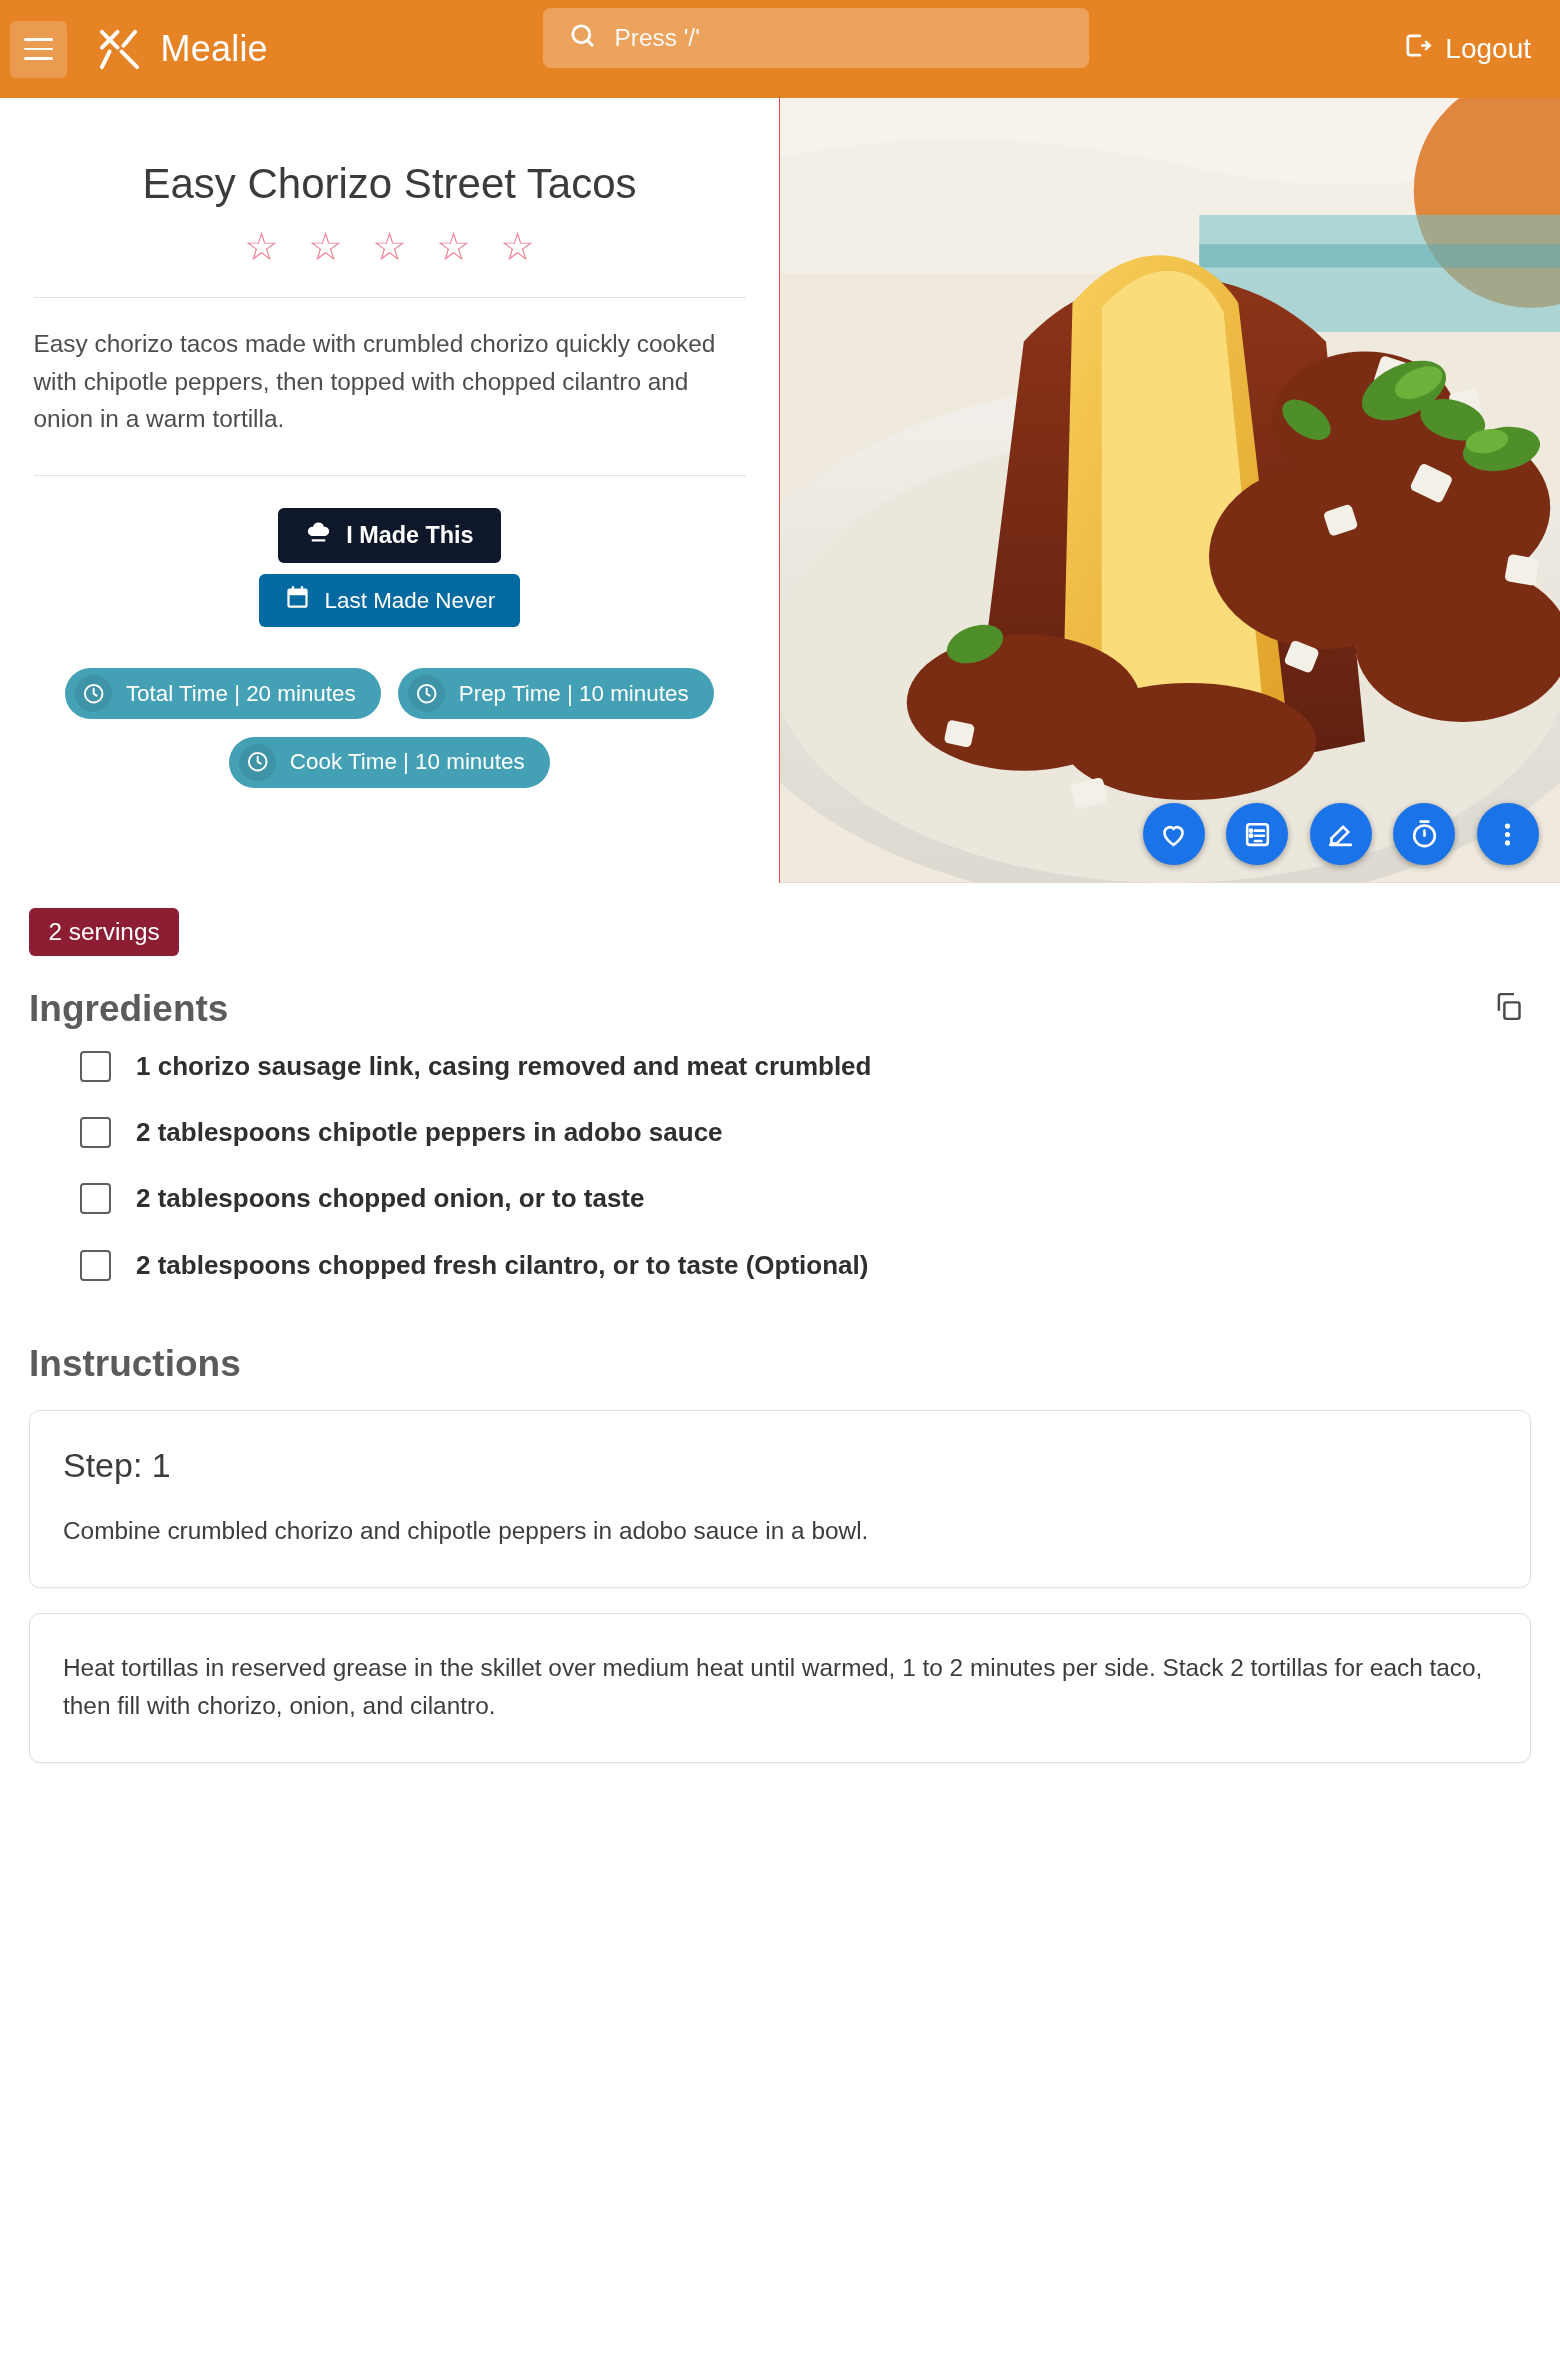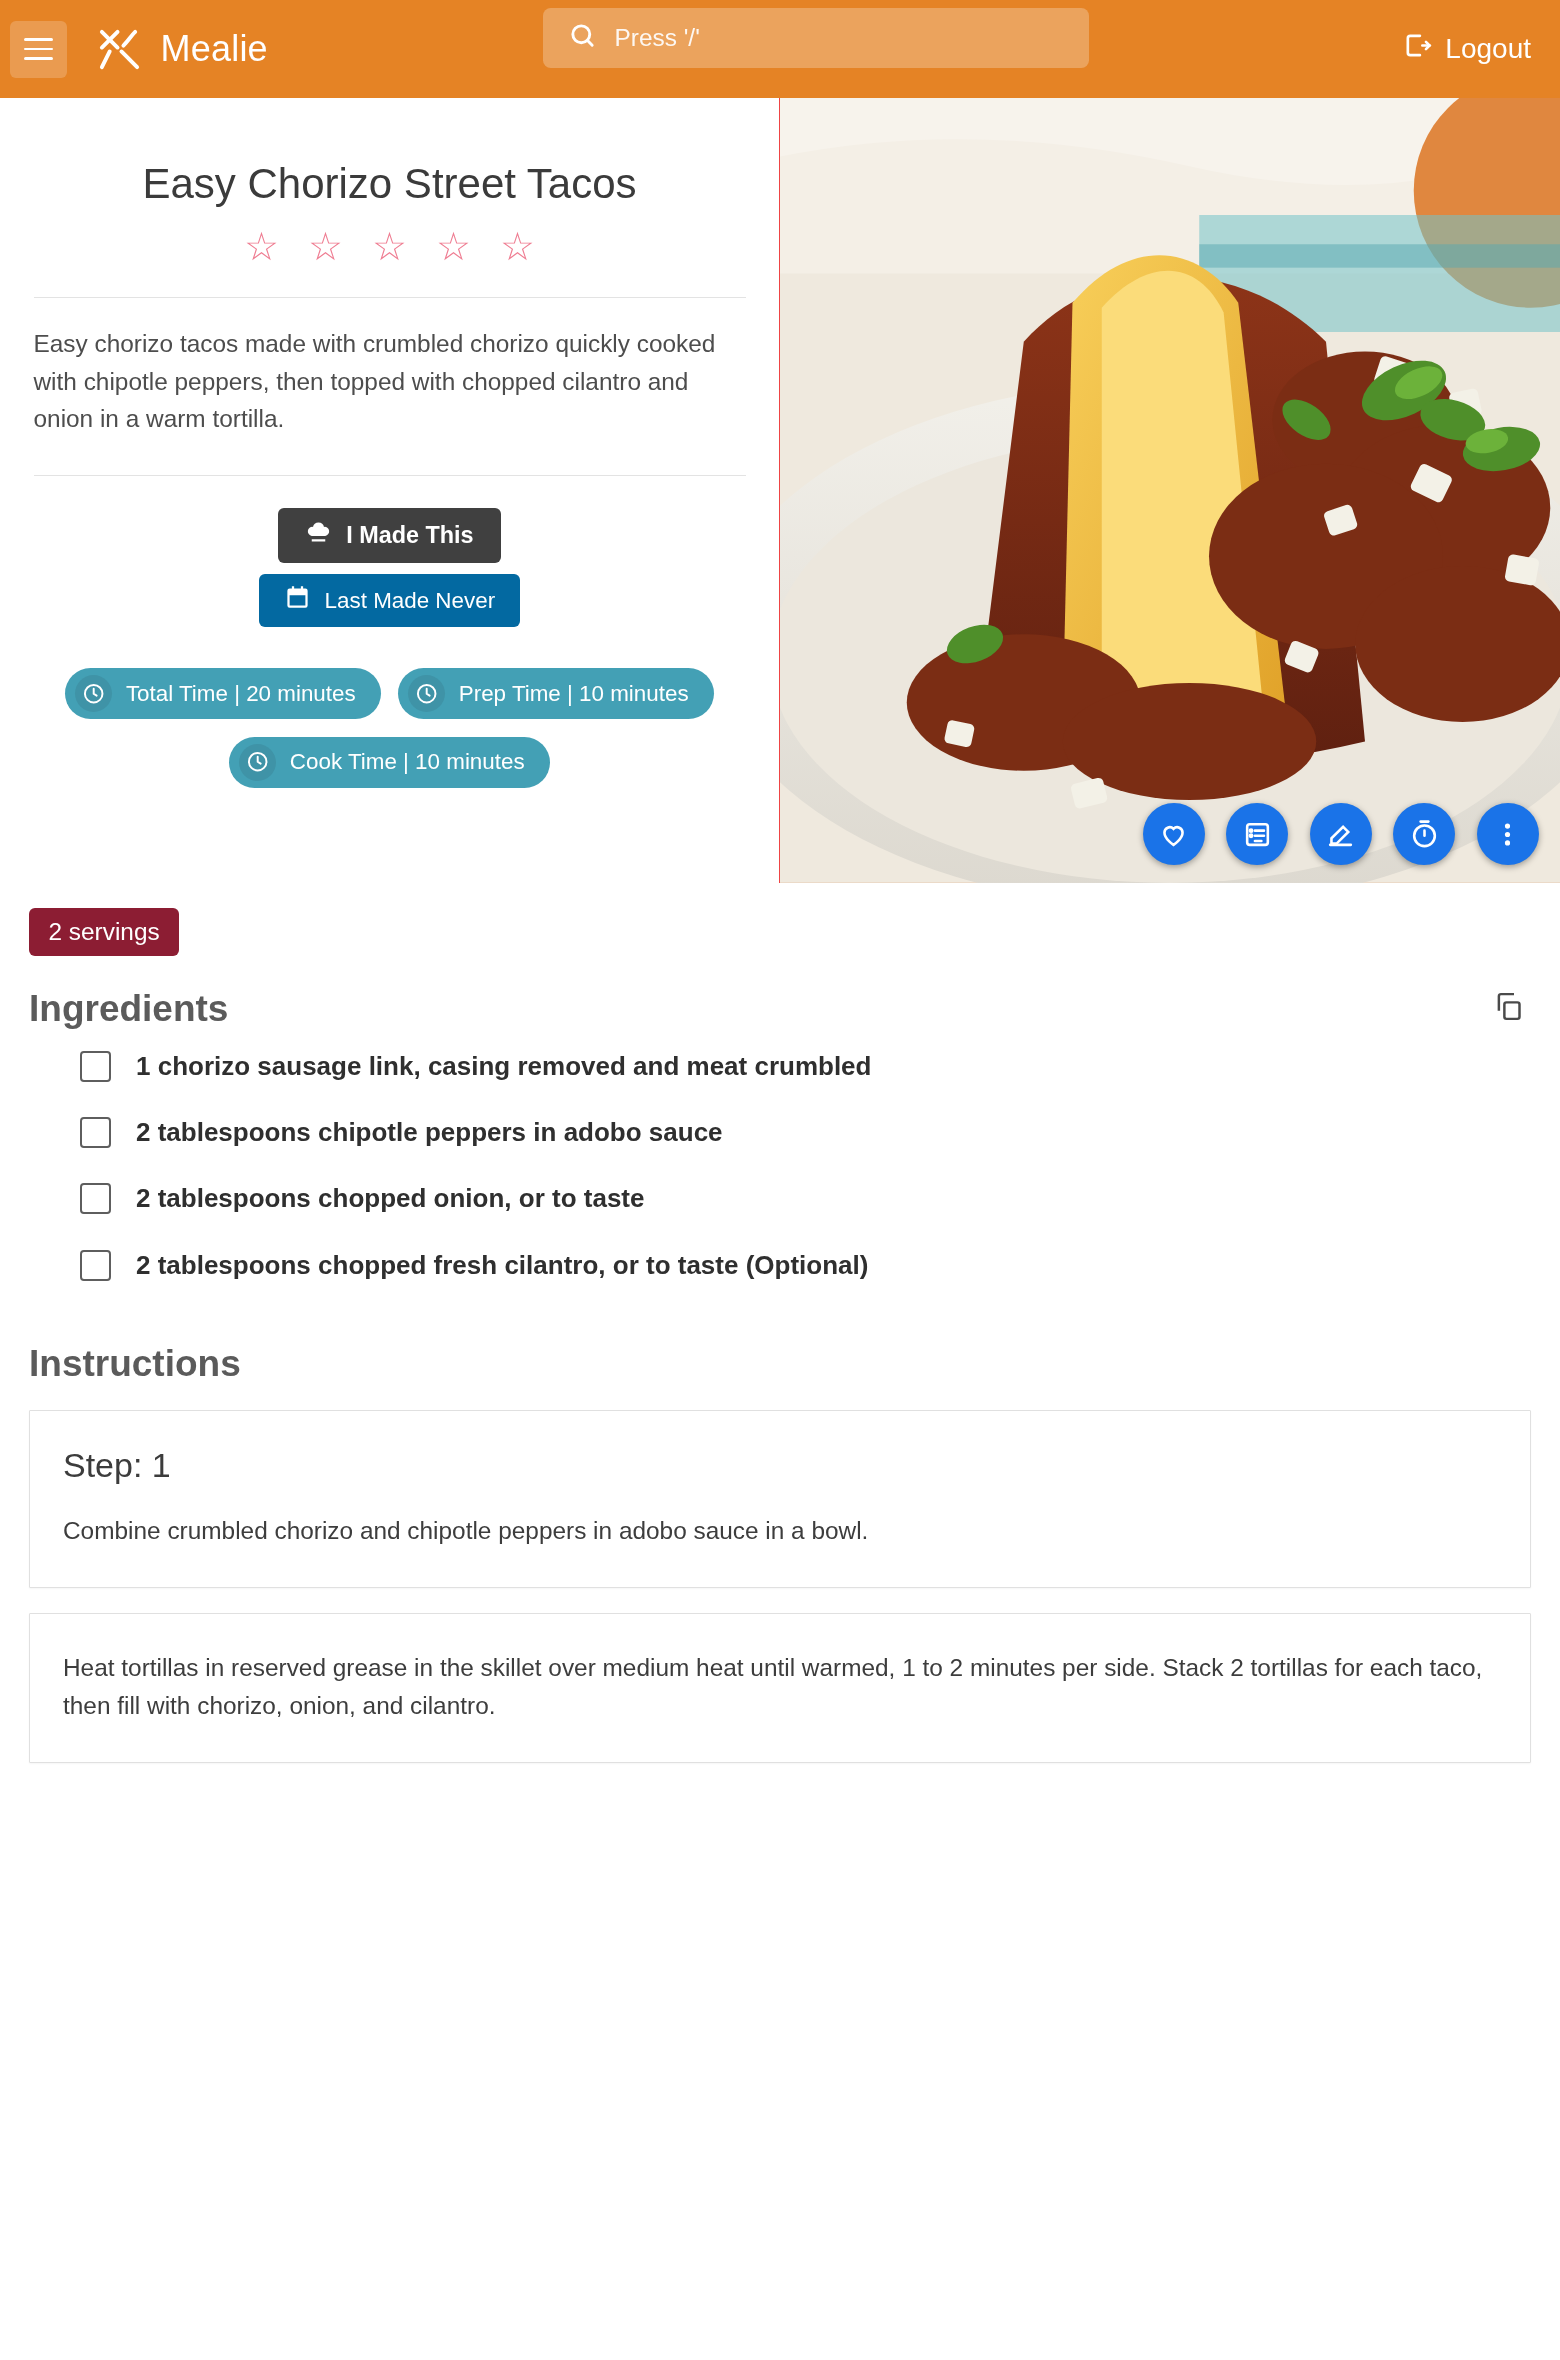--- a/index.html
+++ b/index.html
@@ -134,21 +134,21 @@
     margin-bottom: 27px;
   }
   .btn-col {
     display: flex;
     flex-direction: column;
     align-items: center;
     gap: 11.7px;
     margin-top: 5.9px;
   }
   .btn-made {
-    background: #404040;
+    background: #0f172a;
     color: #fff;
     font-size: 23.4px;
     font-weight: 600;
     border-radius: 5.9px;
     padding: 10.7px 27px;
     display: flex; align-items: center; gap: 13.7px;
     cursor: pointer;
     border: none;
     justify-content: space-between;
   }
@@ -257,21 +257,21 @@
   }
 
   .instructions-title {
     font-size: 37px;
     font-weight: bold;
     color: #5b5b5b;
     margin: 45px 0 25px 0;
   }
   .step-card {
     border: 1px solid #e0e0e0;
-    border-radius: 1px;
+    border-radius: 11px;
     padding: 35px 33px 37px 33px;
     margin-bottom: 25px;
     background: #ffffff;
     box-shadow: 0 1px 2px rgba(0,0,0,0.04);
   }
   .step-label {
     font-size: 34px;
     color: #3c3c3c;
     margin-bottom: 27px;
   }

